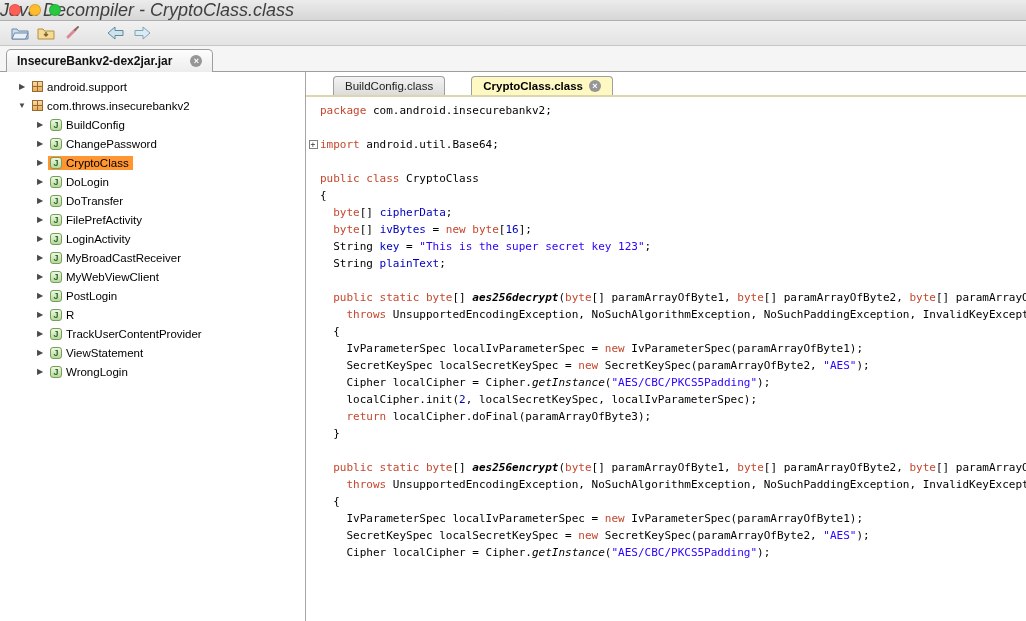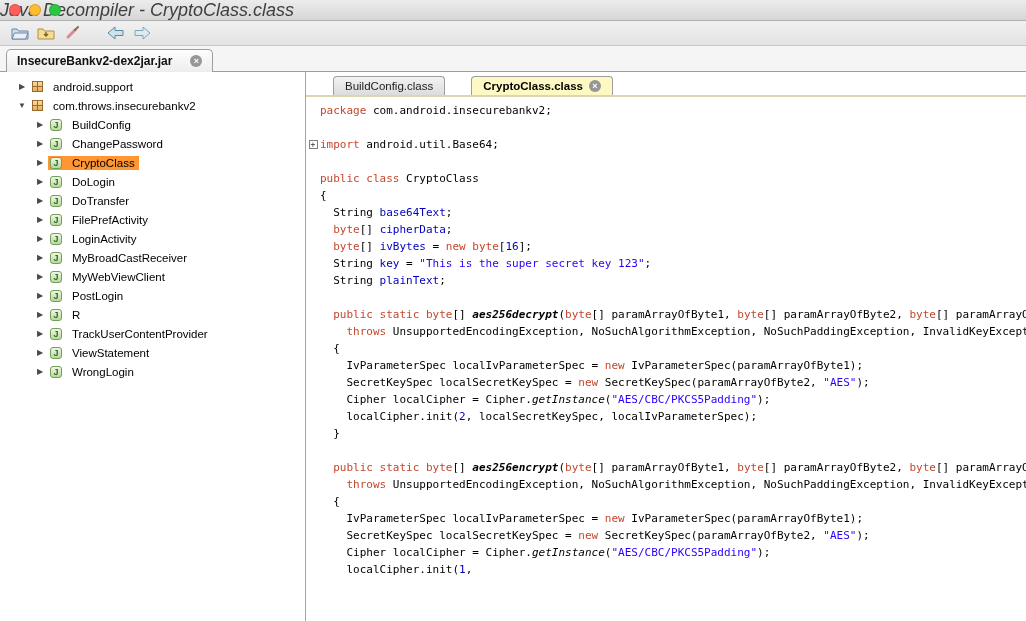--- a/index.html
+++ b/index.html
@@ -31,21 +31,21 @@
              color:#111; margin-bottom:-1px; }
   .close-badge { width:12px; height:12px; border-radius:50%; background:#969696; color:#fff;
                  font-size:9px; line-height:12px; text-align:center; flex:none; }
 
   
   .main { flex:1; display:flex; min-height:0; }
   .tree-panel { width:306px; flex:none; border-right:1px solid #a5a5a5; background:#fff;
                 padding-top:5px; overflow:hidden; }
   .tree-row { height:19px; display:flex; align-items:center; font-size:11.5px; color:#000; }
   .tree-arrow { width:12px; margin-right:2px; font-size:8px; color:#4a4a4a; text-align:center; flex:none; }
-  .row-content { display:inline-flex; align-items:center; gap:10px; padding:1px 4px 1px 2px; }
+  .row-content { display:inline-flex; align-items:center; gap:4px; padding:1px 4px 1px 2px; }
   .row-content.selected { background:var(--selection,#ff9632); }
   .pkg-icon { width:11px; height:11px; border:1px solid #996a2d; flex:none;
               background:linear-gradient(#f7dba6,#e6af5c); position:relative; }
   .pkg-icon::before { content:''; position:absolute; left:0; right:0; top:4px; height:1px; background:#996a2d; }
   .pkg-icon::after  { content:''; position:absolute; top:0; bottom:0; left:4px; width:1px; background:#996a2d; }
   .class-icon { width:12px; height:12px; border-radius:3px; border:1px solid #73a058; flex:none;
                 background:linear-gradient(#eef7e2,#b9d79c); color:#2f6b2f; font-size:9px;
                 font-weight:bold; display:inline-flex; align-items:center; justify-content:center; }
 
   
@@ -272,24 +272,20 @@
           <div class="code-line">
             <span class="gutter"></span>
             <span class="line-content"><span class="tok-kw">public class</span><span class="tok-pl"> CryptoClass</span></span>
           </div>
           <div class="code-line">
             <span class="gutter"></span>
             <span class="line-content"><span class="tok-pl">{</span></span>
           </div>
           <div class="code-line">
             <span class="gutter"></span>
-            <span class="line-content"><span class="tok-pl">  String </span><span class="tok-fld">base64Text</span><span class="tok-pl">;</span></span>
-          </div>
-          <div class="code-line">
-            <span class="gutter"></span>
             <span class="line-content"><span class="tok-pl">  </span><span class="tok-kw">byte</span><span class="tok-pl">[] </span><span class="tok-fld">cipherData</span><span class="tok-pl">;</span></span>
           </div>
           <div class="code-line">
             <span class="gutter"></span>
             <span class="line-content"><span class="tok-pl">  </span><span class="tok-kw">byte</span><span class="tok-pl">[] </span><span class="tok-fld">ivBytes</span><span class="tok-pl"> = </span><span class="tok-kw">new</span><span class="tok-pl"> </span><span class="tok-kw">byte</span><span class="tok-pl">[</span><span class="tok-num">16</span><span class="tok-pl">];</span></span>
           </div>
           <div class="code-line">
             <span class="gutter"></span>
             <span class="line-content"><span class="tok-pl">  String </span><span class="tok-fld">key</span><span class="tok-pl"> = </span><span class="tok-str">"This is the super secret key 123"</span><span class="tok-pl">;</span></span>
           </div>
@@ -324,20 +320,24 @@
           <div class="code-line">
             <span class="gutter"></span>
             <span class="line-content"><span class="tok-pl">    Cipher localCipher = Cipher.</span><span class="tok-smt">getInstance</span><span class="tok-pl">(</span><span class="tok-str">"AES/CBC/PKCS5Padding"</span><span class="tok-pl">);</span></span>
           </div>
           <div class="code-line">
             <span class="gutter"></span>
             <span class="line-content"><span class="tok-pl">    localCipher.init(</span><span class="tok-num">2</span><span class="tok-pl">, localSecretKeySpec, localIvParameterSpec);</span></span>
           </div>
           <div class="code-line">
             <span class="gutter"></span>
+            <span class="line-content"><span class="tok-pl">    </span><span class="tok-kw">return</span><span class="tok-pl"> localCipher.doFinal(paramArrayOfByte3);</span></span>
+          </div>
+          <div class="code-line">
+            <span class="gutter"></span>
             <span class="line-content"><span class="tok-pl">  }</span></span>
           </div>
           <div class="code-line">
             <span class="gutter"></span>
             <span class="line-content"></span>
           </div>
           <div class="code-line">
             <span class="gutter"></span>
             <span class="line-content"><span class="tok-pl">  </span><span class="tok-kw">public static byte</span><span class="tok-pl">[] </span><span class="tok-mth">aes256encrypt</span><span class="tok-pl">(</span><span class="tok-kw">byte</span><span class="tok-pl">[] paramArrayOfByte1, </span><span class="tok-kw">byte</span><span class="tok-pl">[] paramArrayOfByte2, </span><span class="tok-kw">byte</span><span class="tok-pl">[] paramArrayOfByte3)</span></span>
           </div>
@@ -353,22 +353,18 @@
             <span class="gutter"></span>
             <span class="line-content"><span class="tok-pl">    IvParameterSpec localIvParameterSpec = </span><span class="tok-kw">new</span><span class="tok-pl"> IvParameterSpec(paramArrayOfByte1);</span></span>
           </div>
           <div class="code-line">
             <span class="gutter"></span>
             <span class="line-content"><span class="tok-pl">    SecretKeySpec localSecretKeySpec = </span><span class="tok-kw">new</span><span class="tok-pl"> SecretKeySpec(paramArrayOfByte2, </span><span class="tok-str">"AES"</span><span class="tok-pl">);</span></span>
           </div>
           <div class="code-line">
             <span class="gutter"></span>
             <span class="line-content"><span class="tok-pl">    Cipher localCipher = Cipher.</span><span class="tok-smt">getInstance</span><span class="tok-pl">(</span><span class="tok-str">"AES/CBC/PKCS5Padding"</span><span class="tok-pl">);</span></span>
-          </div>
-          <div class="code-line">
-            <span class="gutter"></span>
-            <span class="line-content"><span class="tok-pl">    localCipher.init(</span><span class="tok-num">1</span><span class="tok-pl">,</span></span>
           </div>
         </div>
     </div>
   </div>
 
 </div>
 
 </body></html>

